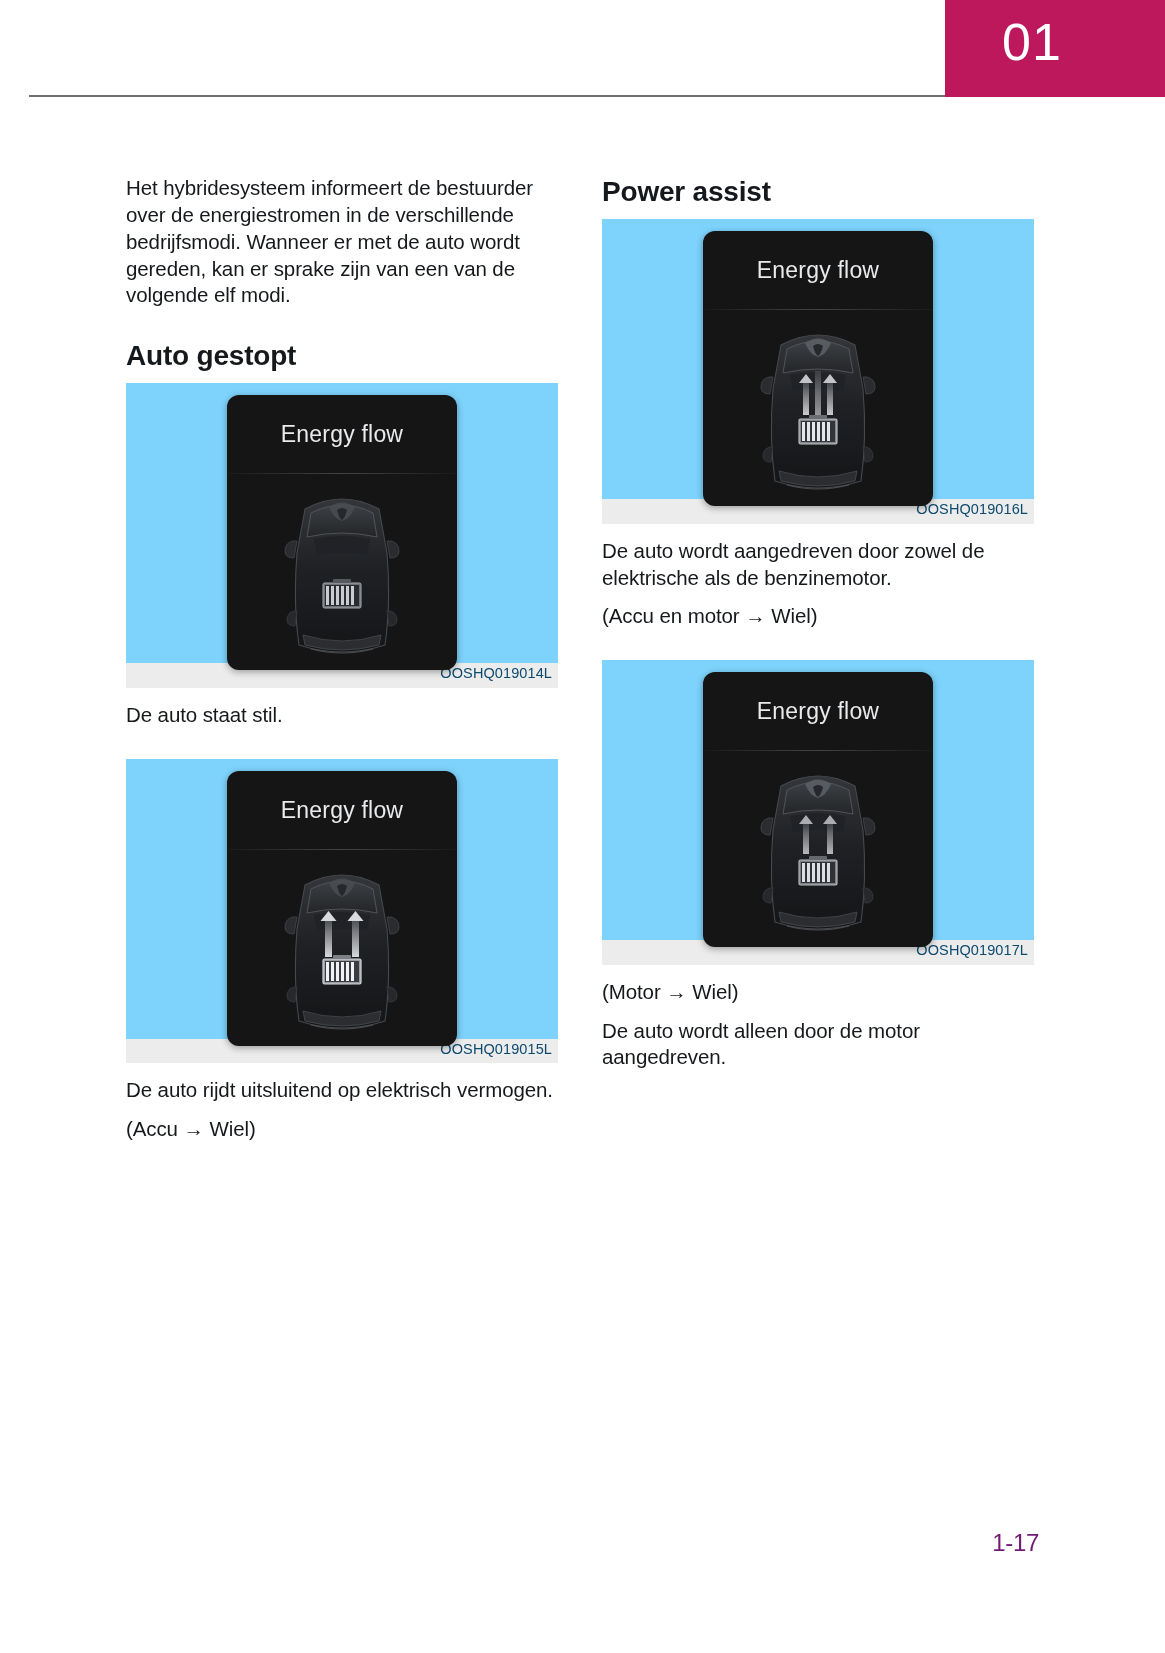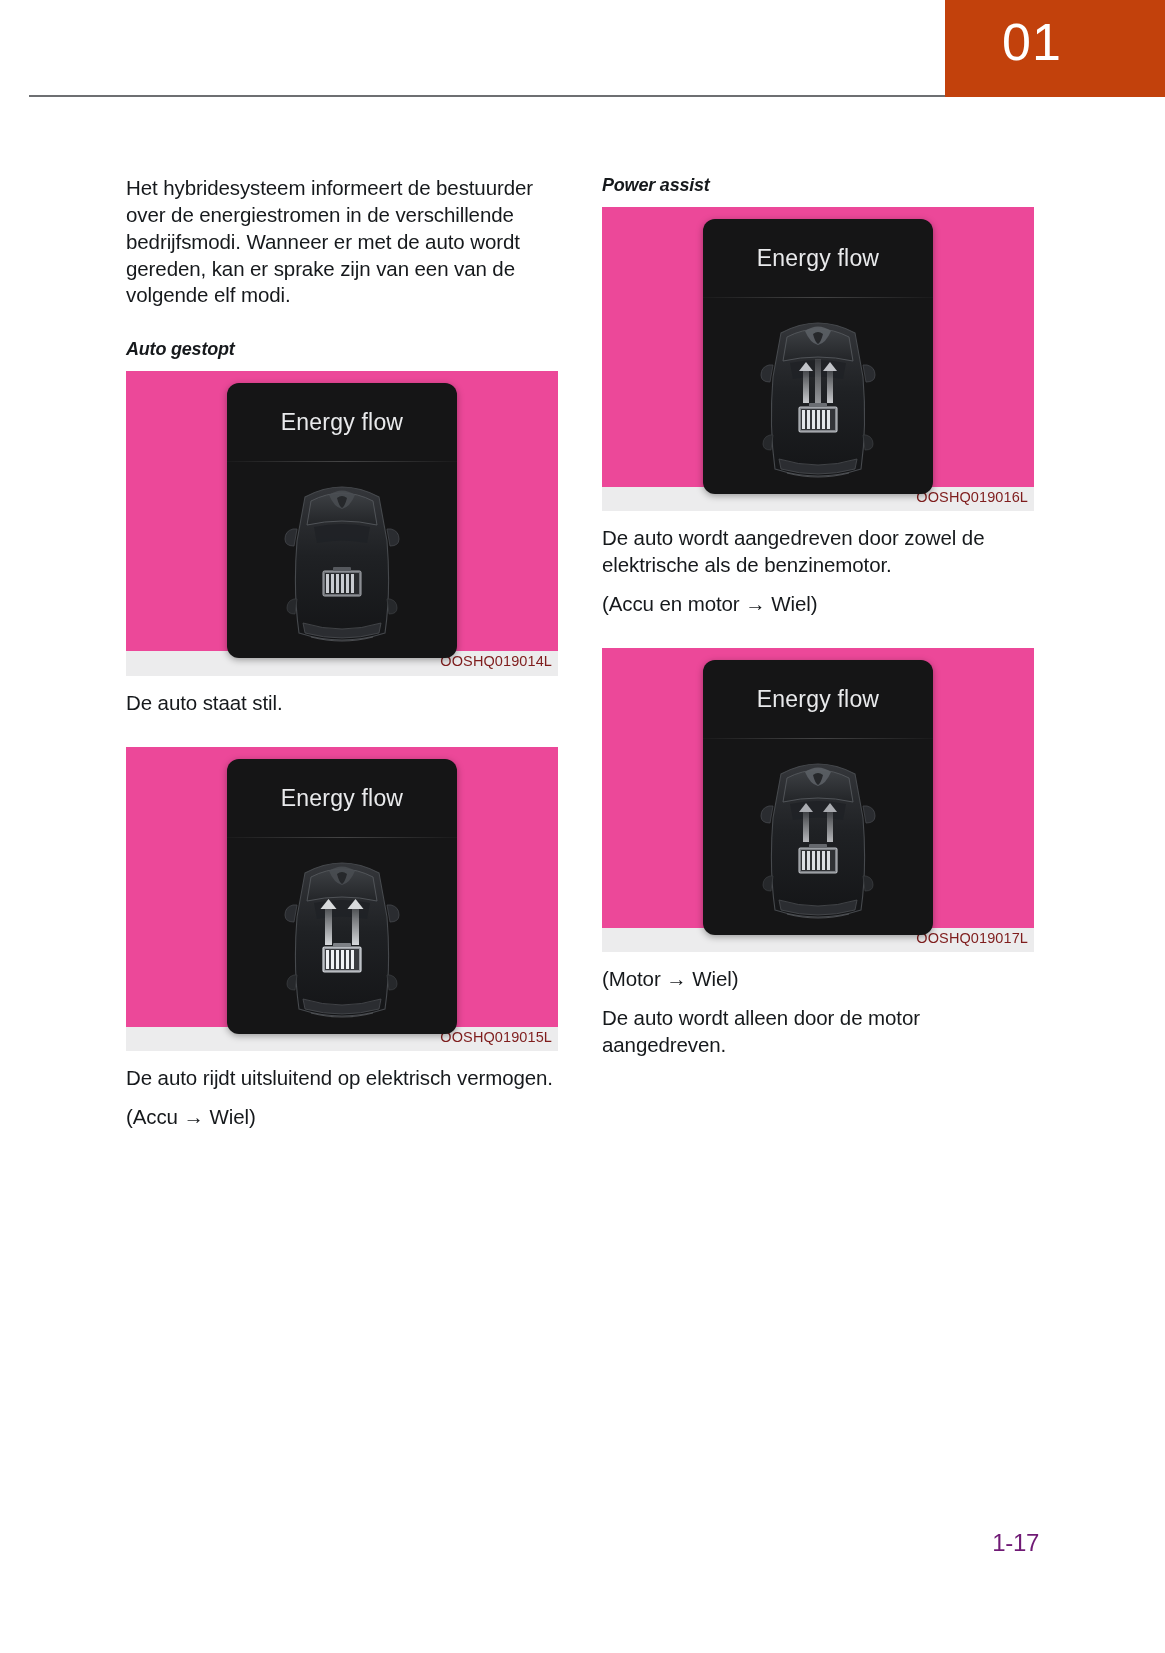--- a/index.html
+++ b/index.html
@@ -19,21 +19,21 @@
     overflow: hidden;
   }
 
   
   .chapter-tab {
     position: absolute;
     top: 0;
     left: 945px;
     width: 220px;
     height: 97px;
-    background: #c2410c;
+    background: #be185d;
     box-sizing: border-box;
   }
   .chapter-tab .num {
     position: absolute;
     left: 57px;
     top: 16px;
     font-size: 52px;
     line-height: 1;
     color: #ffffff;
     font-weight: 400;
@@ -60,55 +60,54 @@
   h1.section-title {
     margin: 0 0 10px 0;
     font-size: 27px;
     line-height: 1.15;
     font-weight: 700;
     color: #2382bd;
     letter-spacing: -0.2px;
   }
   h2.sub-title {
     margin: 0 0 10px 0;
-    font-size: 18px;
+    font-size: 28px;
     line-height: 1.22;
     font-weight: 700;
-    font-style: italic;
     color: #16191c;
     letter-spacing: -0.2px;
   }
   p.body {
     margin: 0;
     font-size: 20.5px;
     line-height: 1.31;
     color: #16191c;
     letter-spacing: -0.1px;
   }
   p.body + p.body { margin-top: 12px; }
 
   .spacer-lg { height: 30px; }
   .spacer-sm { height: 14px; }
 
   
   .figure { margin: 0; }
   .fig-frame {
     position: relative;
-    background: #ec4899;
+    background: #7dd3fc;
     width: 100%;
     box-sizing: border-box;
     display: flex;
     justify-content: center;
     align-items: flex-start;
   }
   .fig-caption {
     text-align: right;
     font-size: 14.5px;
     line-height: 1;
-    color: #7f1d1d;
+    color: #0c4a6e;
     padding: 3px 6px 7px 0;
     background: #ececed;
     letter-spacing: 0.1px;
   }
 
   
   .device {
     position: relative;
     background: #151516;
     border-radius: 12px;

